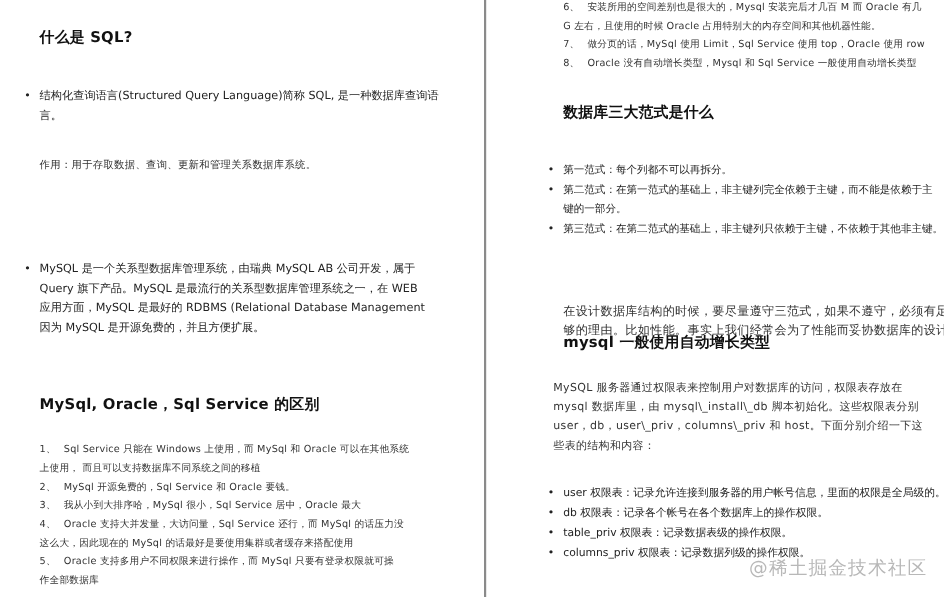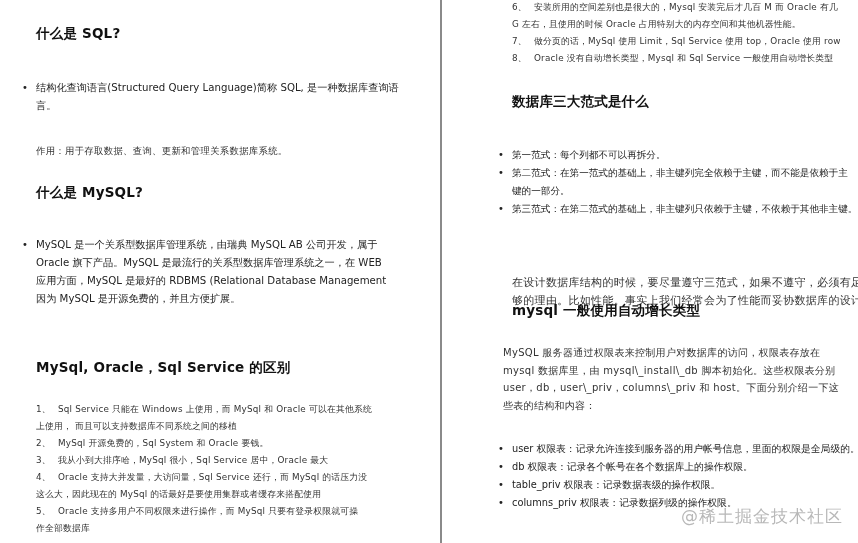--- a/index.html
+++ b/index.html
@@ -28,36 +28,35 @@
   <h2 class="h abs" style="left:36px;top:25px;">什么是 SQL?</h2>
 
   <div class="abs bul" style="left:36px;top:79px;">
     <span class="dot">•</span>
     <div>结构化查询语言(Structured Query Language)简称 SQL, 是一种数据库查询语</div>
     <div>言。</div>
   </div>
 
   <div class="abs p" style="left:36px;top:142px;">作用：用于存取数据、查询、更新和管理关系数据库系统。</div>
 
-  <h2 class="h abs" style="left:36px;top:184px;">什么是 MySQL?</h2>
 
   <div class="abs bul" style="left:36px;top:236px;">
     <span class="dot">•</span>
     <div>MySQL 是一个关系型数据库管理系统，由瑞典 MySQL AB 公司开发，属于</div>
-    <div>Oracle 旗下产品。MySQL 是最流行的关系型数据库管理系统之一，在 WEB</div>
+    <div>Query 旗下产品。MySQL 是最流行的关系型数据库管理系统之一，在 WEB</div>
     <div>应用方面，MySQL 是最好的 RDBMS (Relational Database Management</div>
     <div>因为 MySQL 是开源免费的，并且方便扩展。</div>
   </div>
 
   <h2 class="h abs" style="left:36px;top:359px;">MySql, Oracle，Sql Service 的区别</h2>
 
   <div class="abs num" style="left:36px;top:401px;">
     <div><span class="n">1、</span><span>Sql Service 只能在 Windows 上使用，而 MySql 和 Oracle 可以在其他系统</span></div>
     <div>上使用，  而且可以支持数据库不同系统之间的移植</div>
-    <div><span class="n">2、</span><span>MySql 开源免费的，Sql System 和 Oracle 要钱。</span></div>
+    <div><span class="n">2、</span><span>MySql 开源免费的，Sql Service 和 Oracle 要钱。</span></div>
     <div><span class="n">3、</span><span>我从小到大排序哈，MySql 很小，Sql Service 居中，Oracle 最大</span></div>
     <div><span class="n">4、</span><span>Oracle 支持大并发量，大访问量，Sql Service 还行，而 MySql 的话压力没</span></div>
     <div>这么大，因此现在的 MySql 的话最好是要使用集群或者缓存来搭配使用</div>
     <div><span class="n">5、</span><span>Oracle 支持多用户不同权限来进行操作，而 MySql 只要有登录权限就可操</span></div>
     <div>作全部数据库</div>
   </div>
 </div>
 
 <div class="divider"></div>
 

